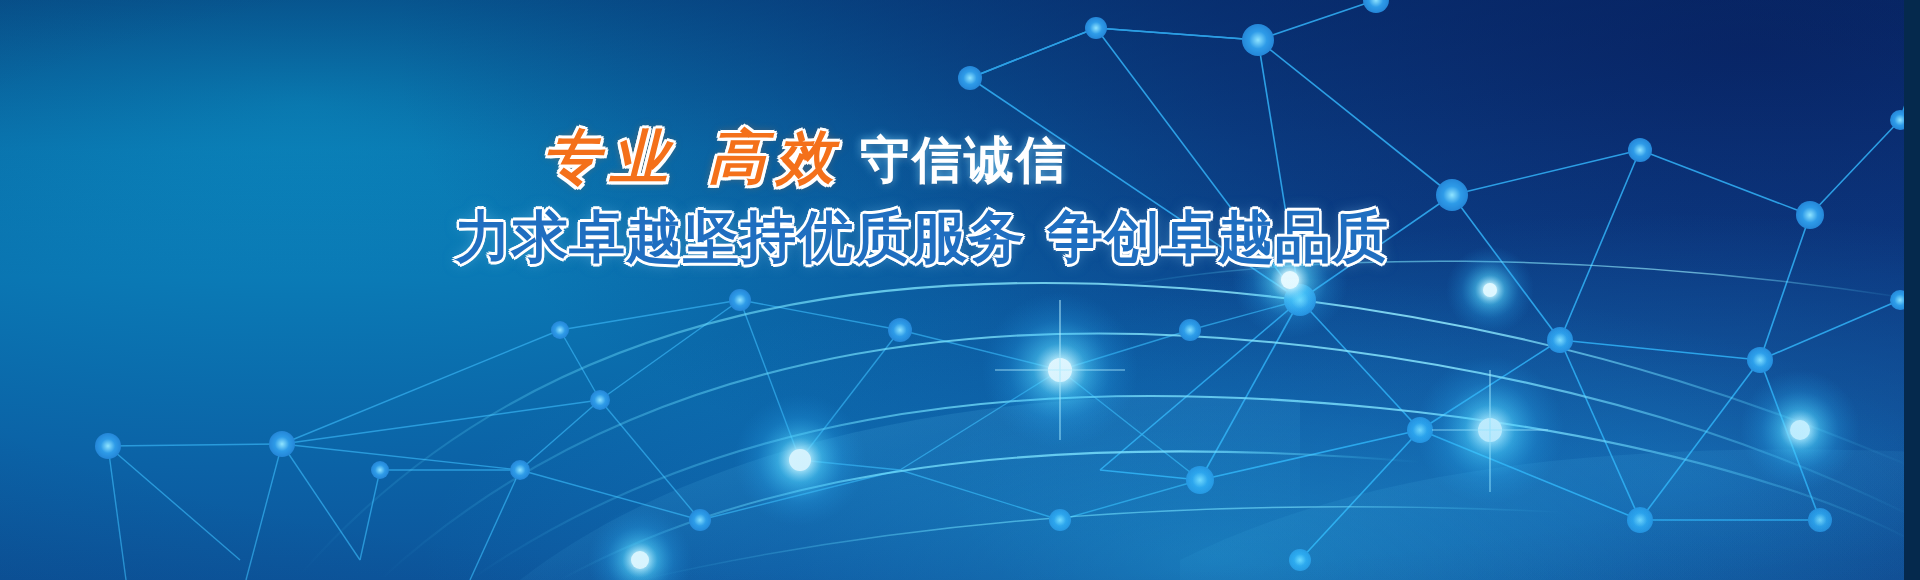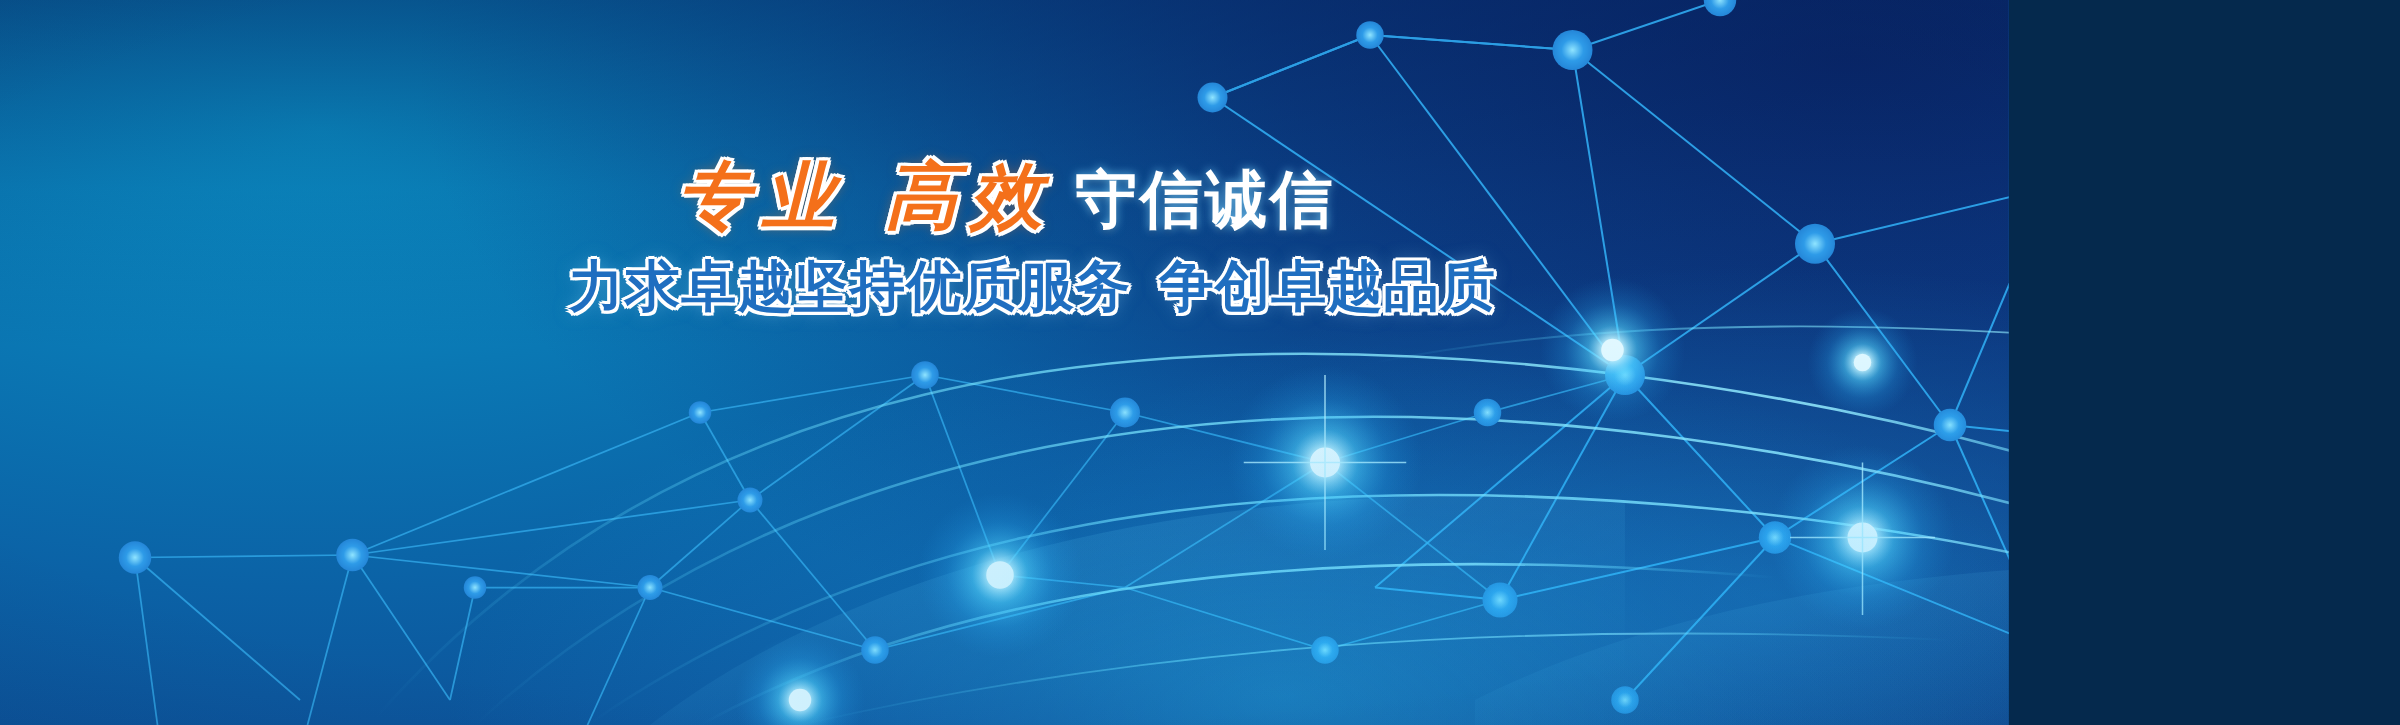--- a/index.html
+++ b/index.html
@@ -1,21 +1,21 @@
 <!DOCTYPE html>
 <html><head>
 <meta charset="utf-8">
 <title>Banner</title>
 <style>
   html,body{margin:0;padding:0;background:#05294d;}
   body{font-family:"DejaVu Sans","Liberation Sans",sans-serif;}
 
   #banner{
     position:relative;
-    width:1607px;height:580px;
+    width:1904px;height:580px;
     overflow:hidden;
     background:#0a4f8f;
   }
 
   
   .bg-base{
     position:absolute;inset:0;
     background:
       radial-gradient(120% 150% at 16% 18%, #0b93c9 0%, #0a78b4 22%, #0b62a6 42%, #0d4e96 62%, #103d86 100%);
   }
@@ -71,21 +71,21 @@
     padding-right:16px;
   }
   .hl-white{
     color:#ffffff;
     font-weight:bold;
     font-size:50px;
     letter-spacing:2px;
     text-shadow:0 0 8px rgba(120,210,255,.85), 0 2px 4px rgba(0,30,80,.55);
   }
   .subline{
-    font-size:44px;
+    font-size:56px;
     font-weight:bold;
     color:#1f6ec0;
     letter-spacing:1px;
     white-space:nowrap;
     text-shadow:
       -2px -2px 0 #fff, 2px -2px 0 #fff,
       -2px  2px 0 #fff, 2px  2px 0 #fff,
       -2.6px 0 0 #fff, 2.6px 0 0 #fff, 0 -2.6px 0 #fff, 0 2.6px 0 #fff,
       0 0 14px rgba(150,220,255,.5);
   }

